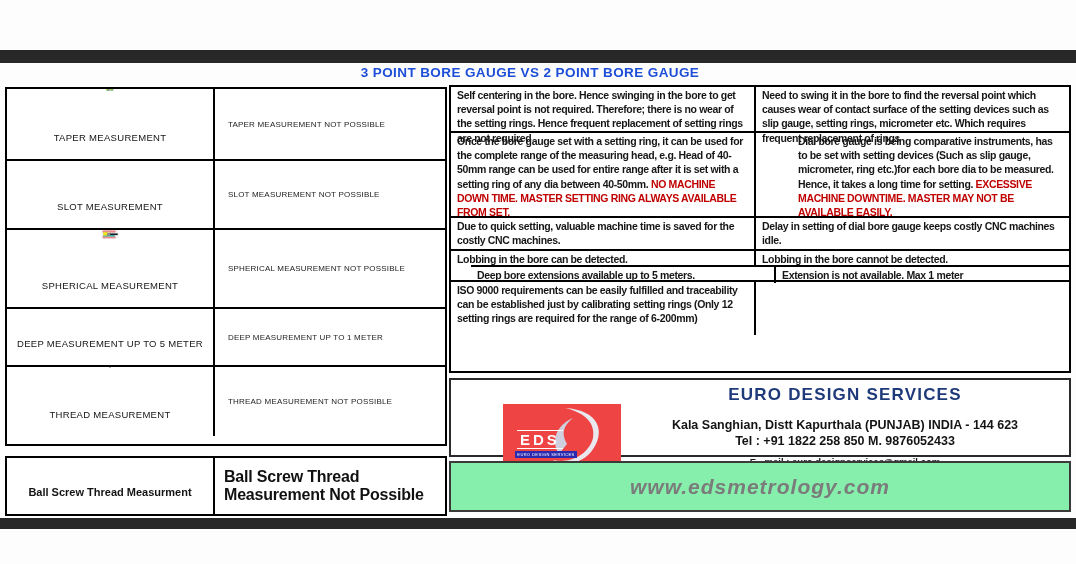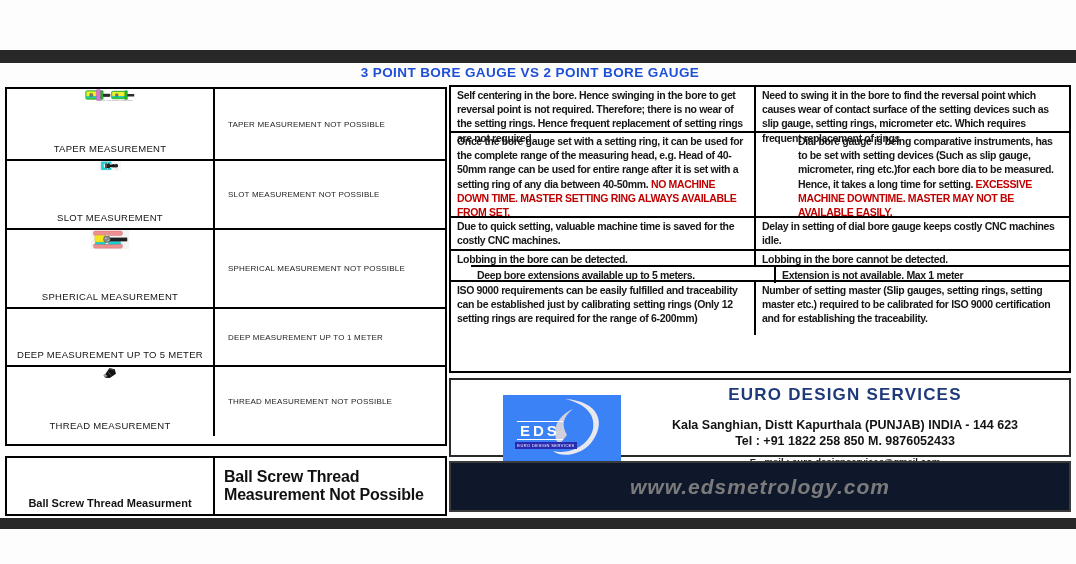--- a/index.html
+++ b/index.html
@@ -13,21 +13,21 @@
 
   .page-title { position:absolute; top:65px; left:0; width:1060px; text-align:center;
     font-size:13.5px; font-weight:bold; color:#1d4ed8; letter-spacing:.4px; }
 
   
   .cap-table { position:absolute; left:5px; top:87px; width:442px; height:359px;
     border:2px solid #000; background:#fff; }
   .cap-row { display:grid; grid-template-columns:208px 1fr; border-top:2px solid #000; }
   .cap-row:first-child { border-top:none; }
   .cap-img-cell { border-right:2px solid #000; display:flex; flex-direction:column;
-    align-items:center; justify-content:flex-end; padding-bottom:5px; overflow:hidden;gap:40px; }
+    align-items:center; justify-content:flex-end; padding-bottom:16px; overflow:hidden;gap:40px; }
   .cap-img-cell svg { display:block; margin:auto; }
   .cap-caption { font-size:9.5px; color:#141414; letter-spacing:.3px; margin-top:1px;
     text-align:center; white-space:nowrap; }
   .cap-label-cell { display:flex; align-items:center; padding-left:13px;
     font-size:8px; color:#222; letter-spacing:.2px; }
 
   .cap-table2 { position:absolute; left:5px; top:456px; width:442px; height:60px;
     border:2px solid #000; background:#fff; }
   .cap-table2 .cap-row { height:100%; border-top:none; }
   .cap-table2 .cap-caption { font-size:11px; font-weight:bold; letter-spacing:0; }
@@ -40,36 +40,36 @@
   .cmp-row { display:grid; grid-template-columns:305px 1fr; border-top:2px solid #000; }
   .cmp-row:first-child { border-top:none; }
   .cmp-cell { padding:1px 5px 1px 6px; font-size:10.5px; font-weight:bold;
     color:#161616; line-height:14.2px; letter-spacing:-0.35px; }
   .cmp-cell.left { border-right:2px solid #000; }
   .red { color:#C00000; }
 
   
   .company-card { position:absolute; left:449px; top:378px; width:622px; height:79px;
     border:2px solid #2a2a2a; background:#fff; }
-  .logo-box { position:absolute; left:52px; top:15px; width:118px; height:84px;
-    background:#3b82f6; overflow:hidden; }
+  .logo-box { position:absolute; left:52px; top:24px; width:118px; height:84px;
+    background:#ef4444; overflow:hidden; }
   .logo-box svg { position:absolute; left:0; top:0; }
   .logo-eds { position:absolute; left:14px; top:26px; font-size:15px; font-weight:bold;
     color:#fff; letter-spacing:3px; border-top:1px solid #fff; border-bottom:1px solid #fff;
     padding:0 3px; }
   .logo-sub { position:absolute; left:12px; top:47px; width:62px; background:#2a2ab0;
     color:#fff; font-size:4px; text-align:center; letter-spacing:.4px; padding:1px 0; }
   .company-text { position:absolute; left:178px; top:5px; width:432px; text-align:center; }
   .company-name { font-size:17px; font-weight:bold; color:#1F3A7A; letter-spacing:1.2px; }
   .company-address { font-size:12.5px; font-weight:bold; color:#141414; margin-top:13px; }
   .company-phone { font-size:12.5px; font-weight:bold; color:#141414; margin-top:2px; }
   .company-email { font-size:9.5px; font-weight:bold; color:#1a1a1a; margin-top:8px; }
 
   .website-banner { position:absolute; left:449px; top:461px; width:622px; height:51px;
-    border:2px solid #3a3a3a; background:#0f172a; display:flex; align-items:center;
+    border:2px solid #3a3a3a; background:#86efac; display:flex; align-items:center;
     justify-content:center; }
   .website-url { font-size:21px; font-weight:bold; font-style:italic; color:#7b7b7b;
     letter-spacing:1px; }
 
   .tiny-note { font-size:5px; fill:#777; }
 </style>
 </head>
 <body>
 
 <div class="page">
@@ -217,21 +217,20 @@
       <div class="cmp-cell"><span>Lobbing in the bore cannot be detected.</span></div>
     </div>
 
     <div class="cmp-row" style="height:15px;margin-left:20px;">
       <div class="cmp-cell left"><span>Deep bore extensions available up to 5 meters.</span></div>
       <div class="cmp-cell"><span>Extension is not available. Max 1 meter</span></div>
     </div>
 
     <div class="cmp-row" style="height:55px;">
       <div class="cmp-cell left"><span>ISO 9000 requirements can be easily fulfilled and traceability can be established just by calibrating setting rings  (Only 12 setting rings are required for the range of 6-200mm)</span></div>
-      <div class="cmp-cell"><span>Number of setting master (Slip gauges, setting rings, setting master etc.) required to be calibrated for ISO 9000 certification and for establishing the traceability.</span></div>
     </div>
   </div>
 
   <div class="company-card">
     <div class="logo-box">
       <svg width="118" height="64" viewBox="0 0 118 64">
         <path d="M62 4 C96 6 104 28 88 48 C76 62 56 62 50 56 C68 60 86 50 90 34 C93 18 80 8 62 4 Z" fill="#e8e8ee"></path>
         <path d="M70 14 C60 22 58 30 64 40 L56 50 C48 38 52 22 70 14 Z" fill="#cfcfdd"></path>
       </svg>
       <div class="logo-eds">EDS</div>

